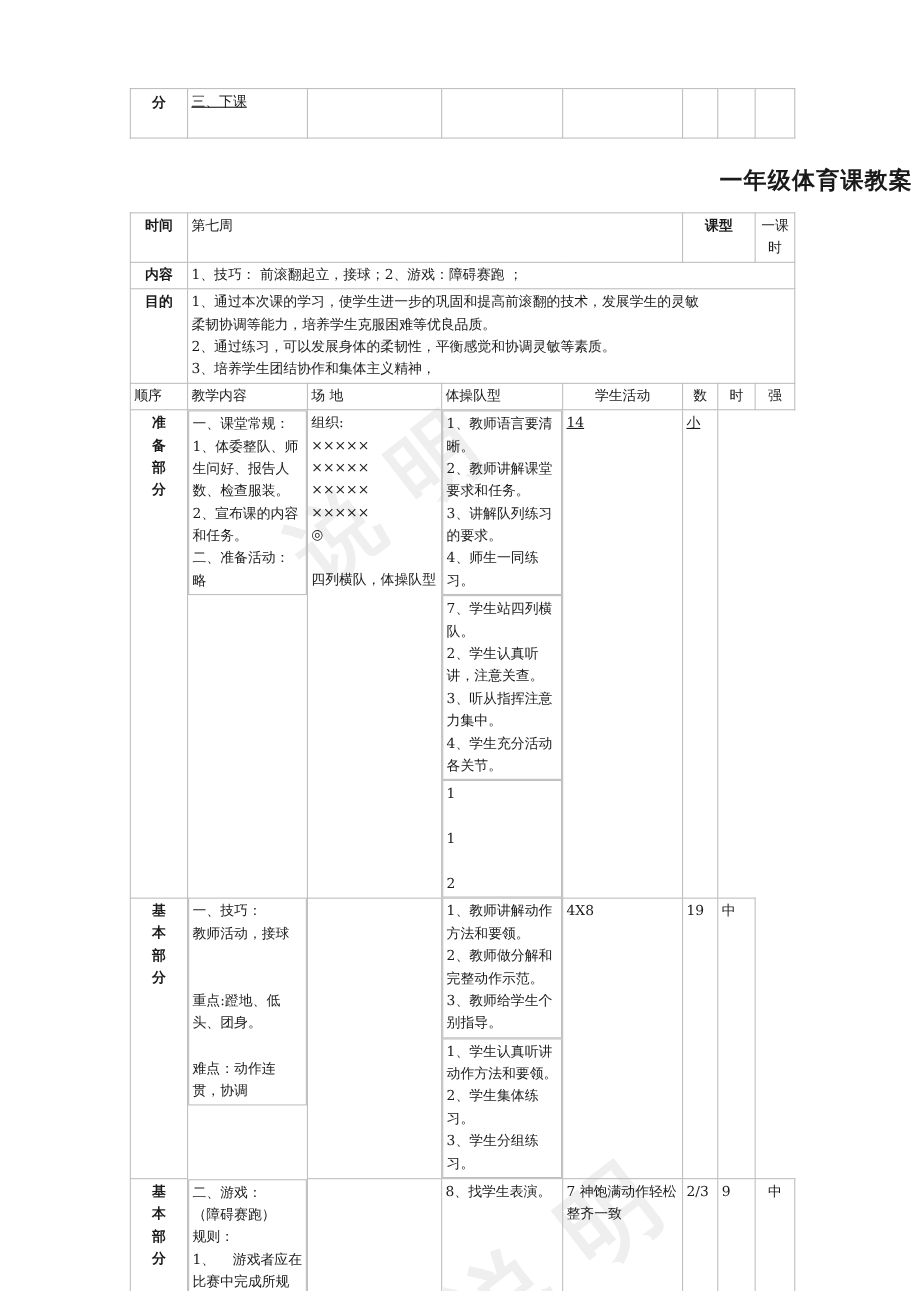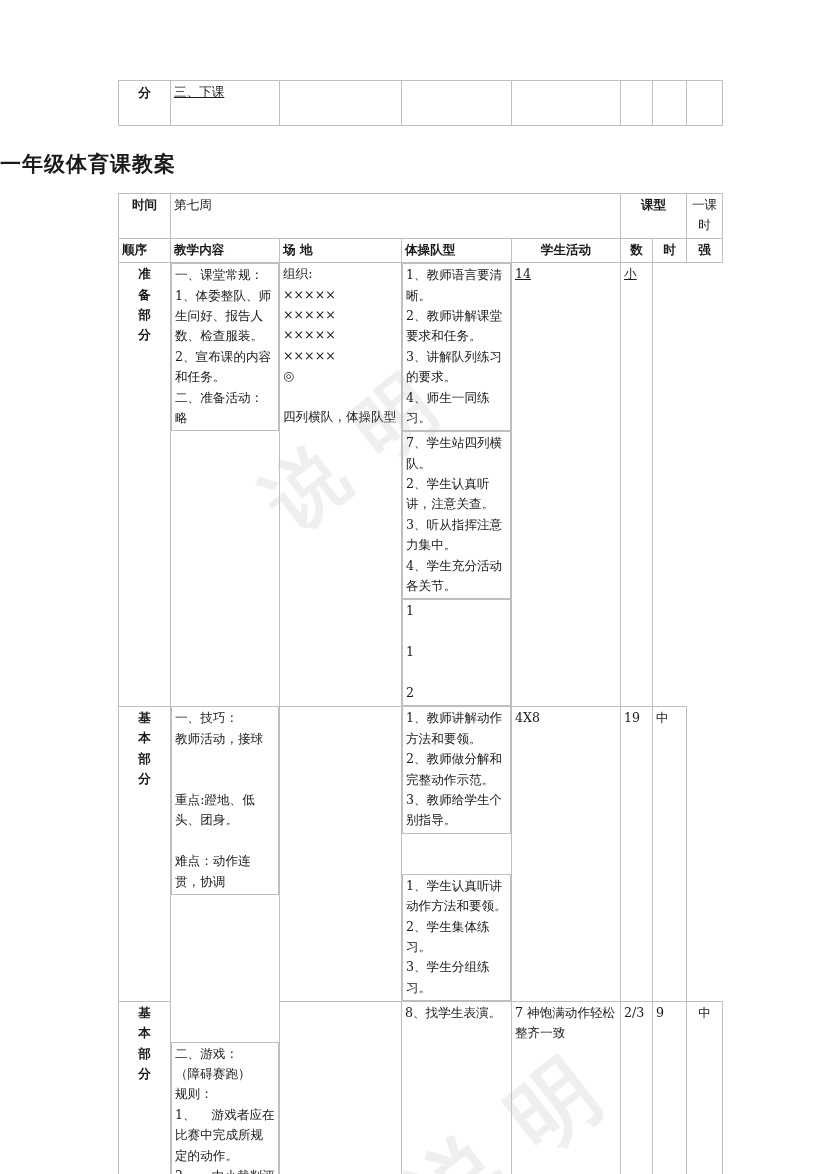--- a/index.html
+++ b/index.html
@@ -54,25 +54,25 @@
     background: transparent;
   }
   table.doc td {
     border: 1px solid #bfbfbf;
     vertical-align: top;
     padding: 1px 3px 2px 3px;
     font-size: 12.6px;
     line-height: 1.62;
     font-family: "DejaVu Serif", "Liberation Serif", serif;
   }
-  td.mid { vertical-align: middle; margin-top: 40px; }
+  td.mid { vertical-align: middle; }
   td.ctr { text-align: center; }
   td.bold { font-weight: bold; }
   td.hdr {
-    font-weight: bold;
+    font-weight: normal;
     font-size: 13.4px;
     padding-top: 2px;
     padding-bottom: 3px;
   }
   td.stack {
     font-weight: bold;
     font-size: 13.6px;
     text-align: center;
     line-height: 1.72;
     vertical-align: middle;
@@ -82,21 +82,21 @@
   .cellline { display: block; white-space: pre-wrap; }
 
   
   #top-table { left: 118px; top: 80px; width: 604px; }
 
   
   .doc-title {
     position: absolute;
     left: 0; top: 150px;
     width: 830px;
-    text-align: left;
+    text-align: right;
     font-size: 21px;
     font-weight: bold;
     font-family: "DejaVu Serif", "Liberation Serif", serif;
     letter-spacing: 1px;
   }
 
   
   #main-table { left: 118px; top: 193px; width: 604px; }
 
   .sp { display: block; height: 1.62em; }
@@ -149,21 +149,34 @@
     </colgroup>
 
     <tbody>
         <tr>
       <td class="ctr bold mid">时间</td>
       <td class="mid" colspan="4">第七周</td>
       <td class="ctr bold mid" colspan="2">课型</td>
       <td class="ctr mid">一课时</td>
     </tr>
 
-
+    <tr>
+      <td class="ctr bold mid">内容</td>
+      <td class="mid" colspan="7">1、技巧：  前滚翻起立，接球；2、游戏：障碍赛跑 ；</td>
+    </tr>
+
+    <tr>
+      <td class="ctr bold mid">目的</td>
+      <td colspan="7">
+        <span class="cellline">1、通过本次课的学习，使学生进一步的巩固和提高前滚翻的技术，发展学生的灵敏</span>
+        <span class="cellline">柔韧协调等能力，培养学生克服困难等优良品质。</span>
+        <span class="cellline">2、通过练习，可以发展身体的柔韧性，平衡感觉和协调灵敏等素质。</span>
+        <span class="cellline">3、培养学生团结协作和集体主义精神，</span>
+      </td>
+    </tr>
 
     <tr>
       <td class="hdr">顺序</td>
       <td class="hdr">教学内容</td>
       <td class="hdr">场    地</td>
       <td class="hdr">体操队型</td>
       <td class="hdr ctr">学生活动</td>
       <td class="hdr ctr">数</td>
       <td class="hdr ctr">时</td>
       <td class="hdr ctr">强</td>

